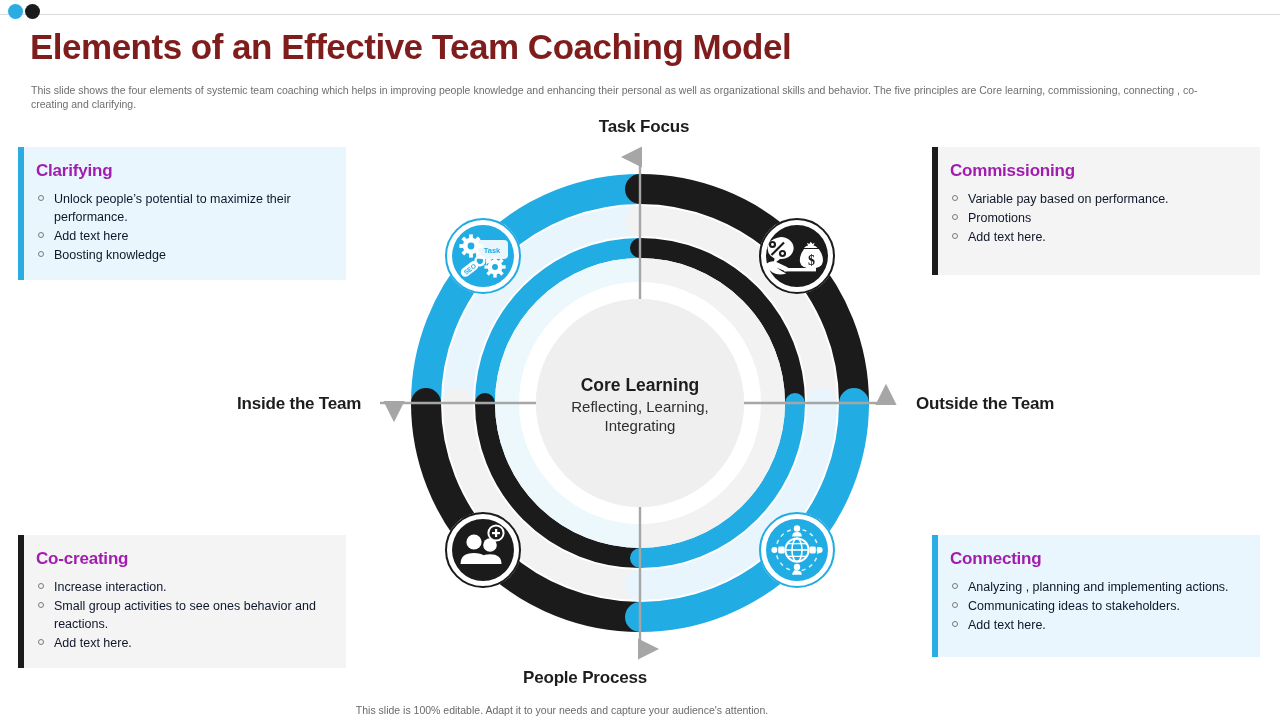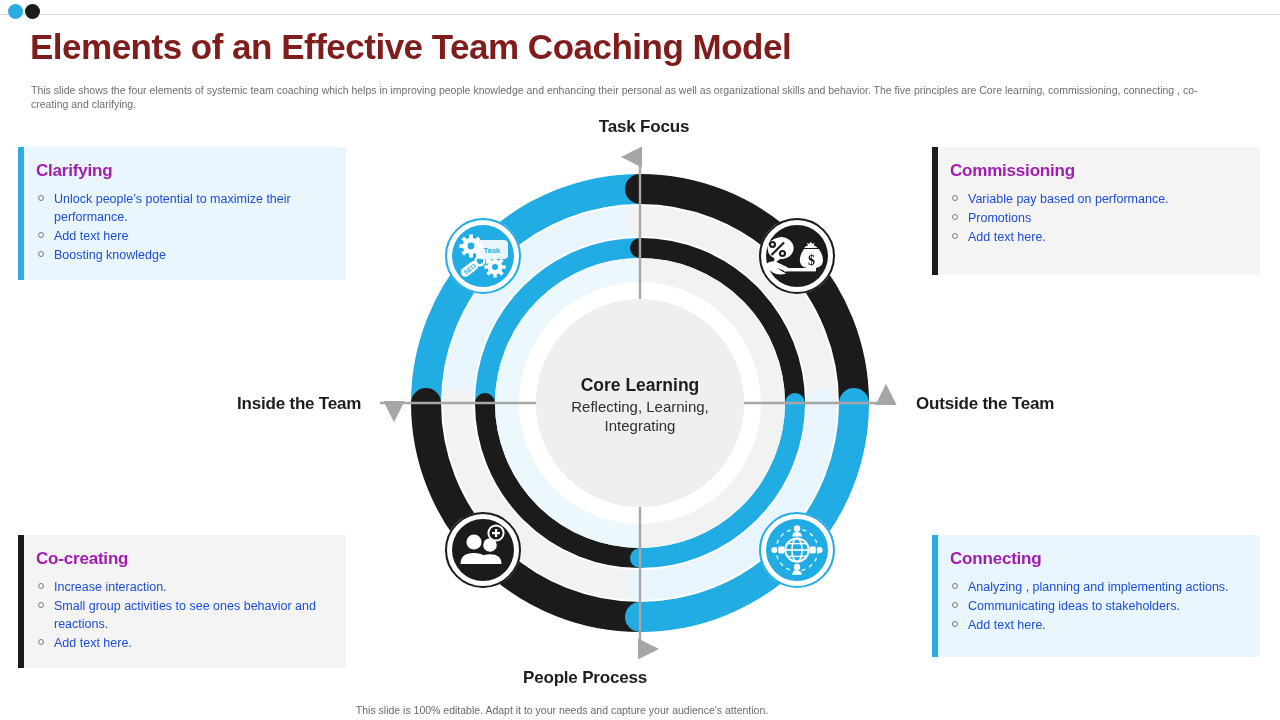--- a/index.html
+++ b/index.html
@@ -42,21 +42,21 @@
   }
   .card .accent {
     position: absolute; left: 0; top: 0; bottom: 0; width: 6px;
   }
   .card h3 {
     font-size: 17px; font-weight: bold; color: #a21caf;
     margin-bottom: 9px; letter-spacing: -0.2px;
   }
   .card ul { list-style: none; }
   .card li {
-    font-size: 12.5px; color: #1d4ed8; line-height: 1.45;
+    font-size: 12.5px; color: #0f172a; line-height: 1.45;
     padding-left: 18px; position: relative; margin-bottom: 1px;
   }
   .card li .bullet {
     position: absolute; left: 2px; top: 5px;
     width: 6px; height: 6px; border: 1px solid #7a7a7a; border-radius: 50%;
   }
 
   .card-clarifying   { left: 18px;  top: 147px; width: 328px; min-height: 128px;
                        background: #e9f6fd; }
   .card-clarifying .accent { background: #2bace2; }

